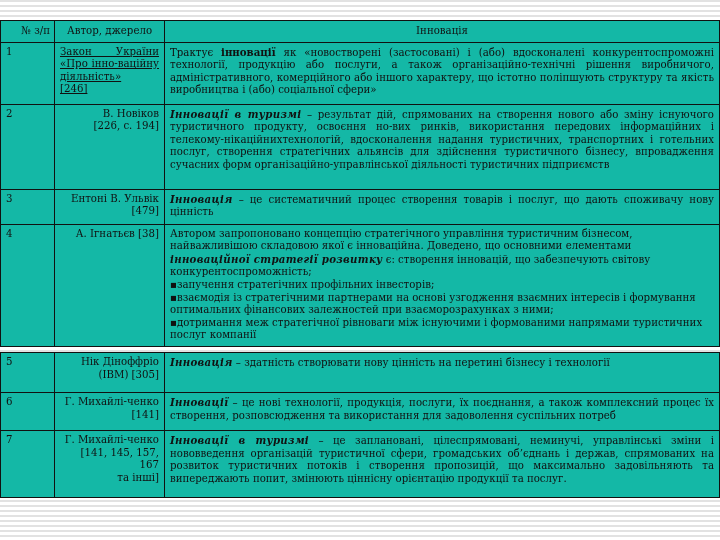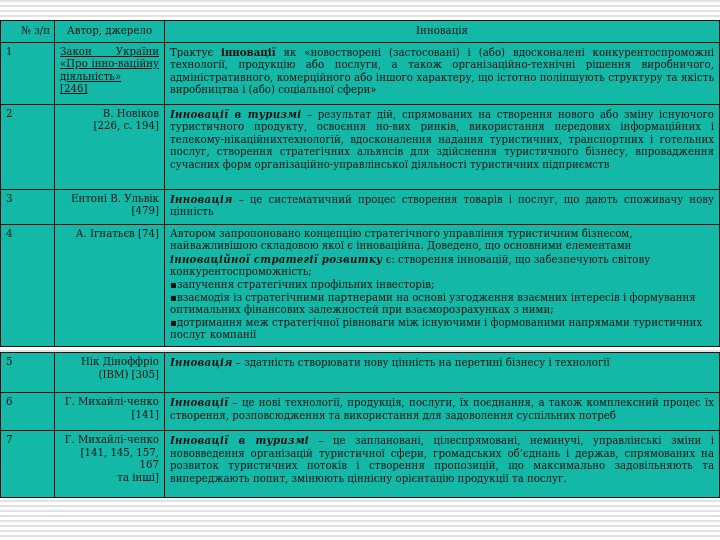--- a/index.html
+++ b/index.html
@@ -95,21 +95,21 @@
       <td class="author">
         <span class="line">Ентоні В. Ульвік</span>
         <span class="line">[479]</span>
       </td>
       <td class="def"><span class="term">Інновація</span><span> – це систематичний процес створення товарів і послуг, що дають споживачу нову цінність</span></td>
     </tr>
 
     <tr class="row-4">
       <td class="num">4</td>
       <td class="author">
-        <span class="line">А. Ігнатьєв [74]</span>
+        <span class="line">А. Ігнатьєв [38]</span>
       </td>
       <td class="def" style="text-align:left;">
         <span>Автором запропоновано концепцію стратегічного управління туристичним бізнесом, найважливішою складовою якої є інноваційна. Доведено, що основними елементами </span><span class="term">інноваційної стратегії розвитку</span><span> є: створення інновацій, що забезпечують світову конкурентоспроможність;</span>
         <span class="line">▪запучення стратегічних профільних інвесторів;</span>
         <span class="line">▪взаємодія із стратегічними партнерами на основі узгодження взаємних інтересів і формування оптимальних фінансових залежностей при взаєморозрахунках з ними;</span>
         <span class="line">▪дотримання меж стратегічної рівноваги між існуючими і формованими напрямами туристичних послуг компанії</span>
       </td>
     </tr>
   </tbody>
     </table>

